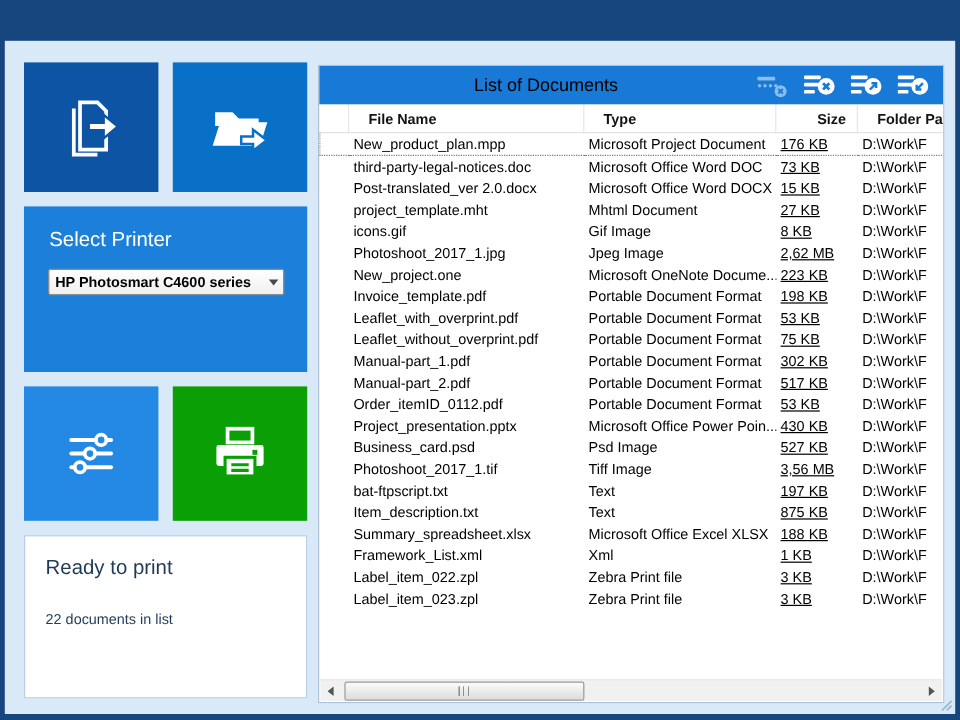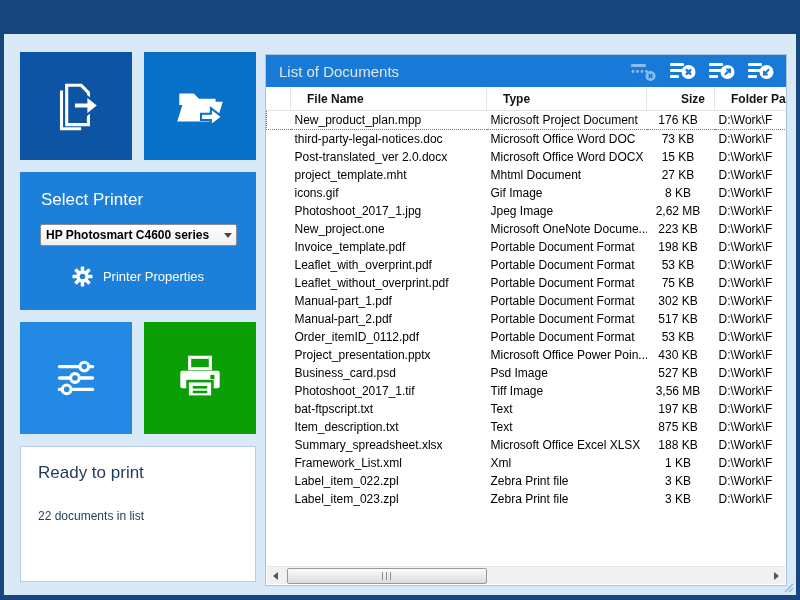--- a/index.html
+++ b/index.html
@@ -38,34 +38,34 @@
   
   .status-box{position:absolute;left:16px;top:412px;width:236px;height:136px;box-sizing:border-box;
     background:#fff;border:1px solid #b7cde6;}
   .status-title{position:absolute;left:17px;top:16px;font-size:17px;color:#1F3A56;}
   .status-sub{position:absolute;left:17px;top:62px;font-size:12px;color:#1F3A56;}
   
   .list-panel{position:absolute;left:261px;top:20px;width:522px;height:532px;box-sizing:border-box;
     background:#fff;border:1px solid #abc3da;overflow:hidden;}
   .list-header{position:absolute;top:0;left:0;right:0;height:32px;background:#1979D6;
     display:flex;align-items:center;}
-  .list-title{flex:1;color:#e5e5e5;font-size:15px;font-weight:400;padding-left:13px;}
+  .list-title{flex:1;color:#000000;font-size:15px;font-weight:400;padding-left:13px;text-align:center;}
   .list-toolbar{display:flex;align-items:center;gap:13px;padding-right:12px;}
   .tool-icon{width:26px;height:22px;cursor:pointer;}
   .tool-icon.disabled{cursor:default;}
   
   .table-wrap{position:absolute;top:32px;left:0;right:0;bottom:18px;overflow:hidden;}
   table{border-collapse:collapse;table-layout:fixed;width:568px;font-size:12px;}
   col.c0{width:24px;} col.c1{width:196px;} col.c2{width:160px;} col.c3{width:68px;} col.c4{width:120px;}
   thead th{height:23px;border-bottom:1px solid #e2e2e2;border-right:1px solid #e6e6e6;
     text-align:left;padding:0 16px;font-weight:700;color:#141414;white-space:nowrap;overflow:hidden;
     background:#fff;}
   thead th.size{text-align:right;padding-right:9px;}
   tbody td{height:18px;padding:0 4px;white-space:nowrap;overflow:hidden;color:#000;}
-  tbody td.size{text-align:center;padding-right:9px;}
+  tbody td.size{text-align:left;padding-right:9px;text-decoration:underline;}
   tr.selected td{border-top:1px dotted #7c7c7c;border-bottom:1px dotted #7c7c7c;}
   tr.selected td:first-child{border-left:1px dotted #7c7c7c;}
   
   .hscroll{position:absolute;left:1px;right:1px;bottom:1px;height:17px;background:#f1f1f1;
     border-top:1px solid #e4e9ef;}
   .scroll-btn{position:absolute;top:0;width:17px;height:17px;display:flex;align-items:center;
     justify-content:center;cursor:pointer;}
   .scroll-btn.left{left:0;} .scroll-btn.right{right:0;}
   .tri-left{width:0;height:0;border-top:4px solid transparent;border-bottom:4px solid transparent;
     border-right:5px solid #555;}
@@ -103,37 +103,20 @@
       </svg>
     </div>
 
     <div class="printer-panel">
       <div class="printer-heading">Select Printer</div>
       <div class="combo">
         <span class="combo-text">HP Photosmart C4600 series</span>
         <span class="combo-arrow">
             <span></span>
           </span>
-      </div>
-      <div class="props-row">
-        <svg width="21" height="21" viewBox="-12 -12 24 24">
-          <g fill="#fff">
-            <rect x="-2" y="-11.5" width="4" height="6" rx="1"></rect>
-            <rect x="-2" y="-11.5" width="4" height="6" rx="1" transform="rotate(45)"></rect>
-            <rect x="-2" y="-11.5" width="4" height="6" rx="1" transform="rotate(90)"></rect>
-            <rect x="-2" y="-11.5" width="4" height="6" rx="1" transform="rotate(135)"></rect>
-            <rect x="-2" y="-11.5" width="4" height="6" rx="1" transform="rotate(180)"></rect>
-            <rect x="-2" y="-11.5" width="4" height="6" rx="1" transform="rotate(225)"></rect>
-            <rect x="-2" y="-11.5" width="4" height="6" rx="1" transform="rotate(270)"></rect>
-            <rect x="-2" y="-11.5" width="4" height="6" rx="1" transform="rotate(315)"></rect>
-            <circle r="7"></circle>
-          </g>
-          <circle r="3.2" fill="#1C80DA"></circle>
-        </svg>
-        <span class="props-label">Printer Properties</span>
       </div>
     </div>
 
     <div class="tile tile-settings">
       <svg width="58" height="58" viewBox="0 0 56 56">
         <g stroke="#fff" stroke-width="3.2" stroke-linecap="round">
           <line x1="12" y1="17" x2="44" y2="17"></line>
           <line x1="12" y1="28" x2="44" y2="28"></line>
           <line x1="12" y1="39" x2="44" y2="39"></line>
         </g>

